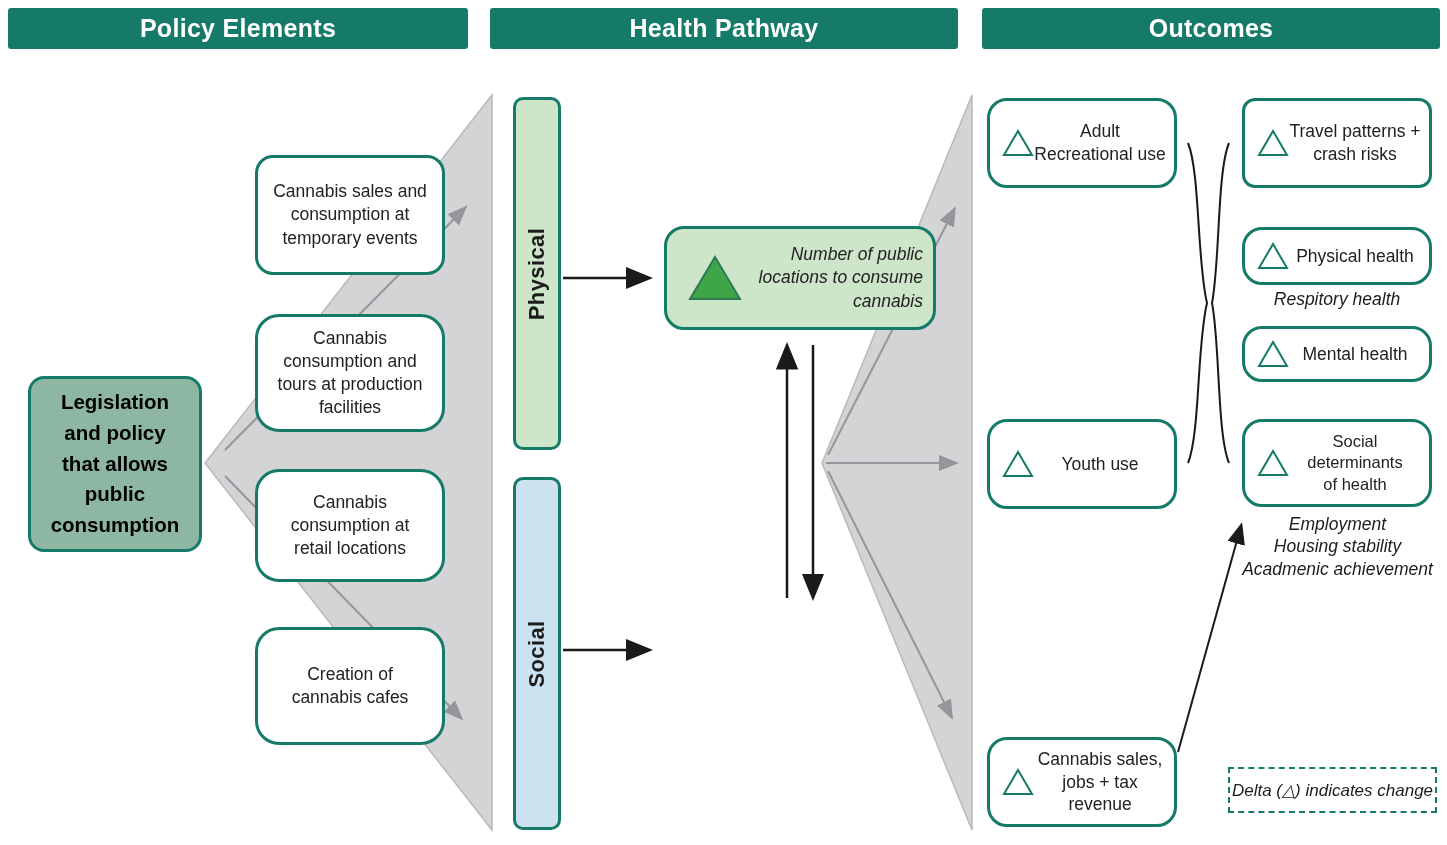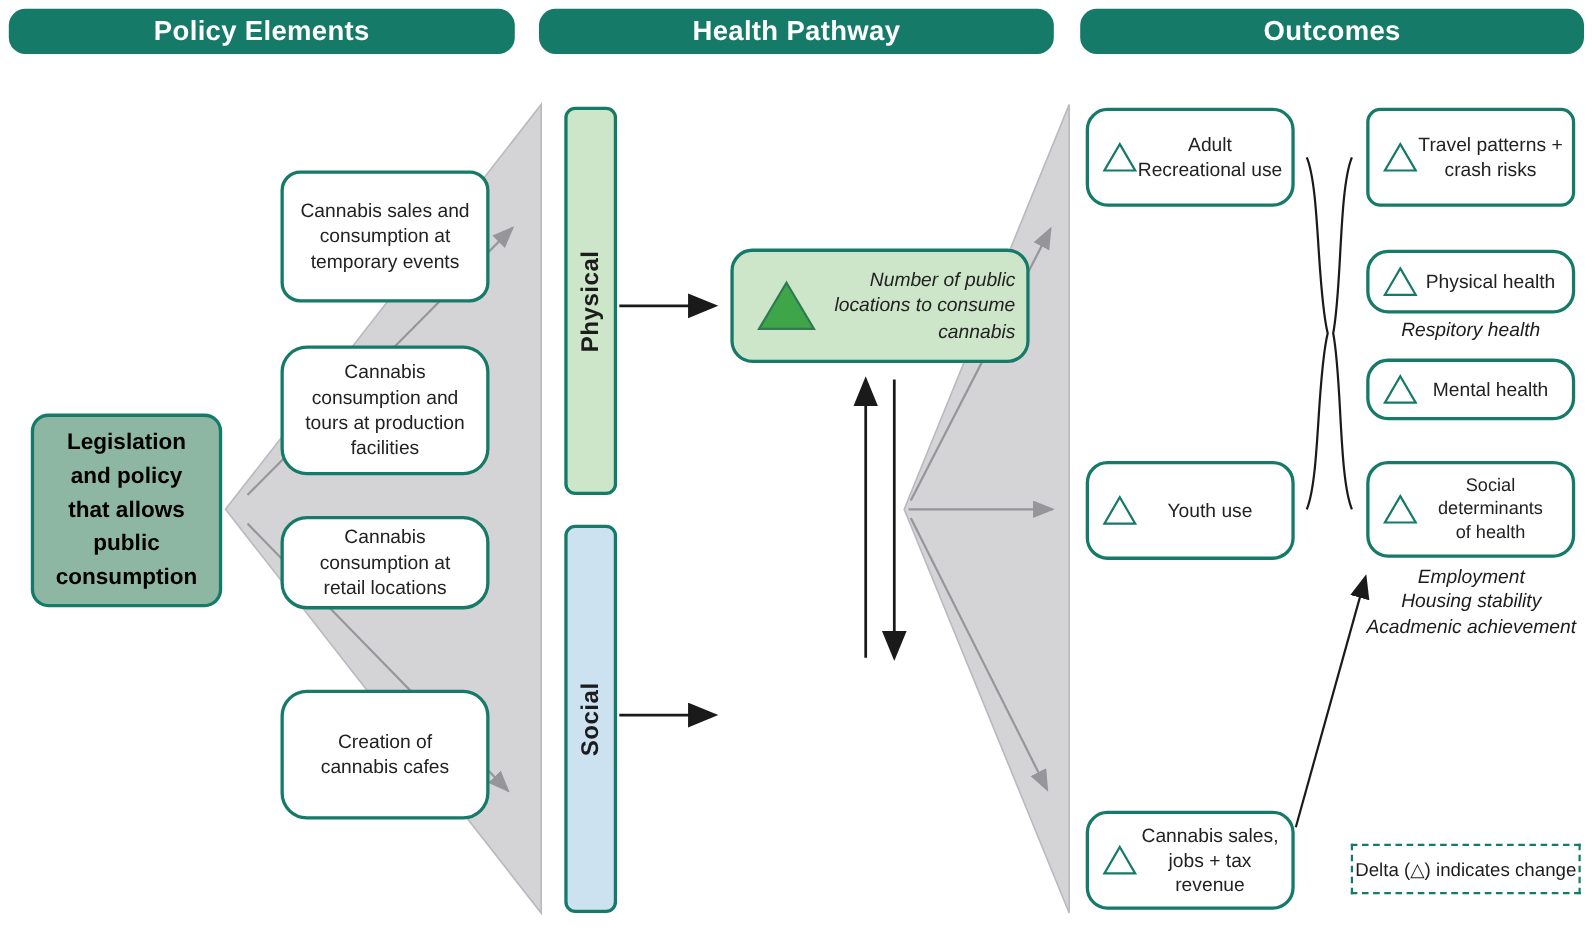--- a/index.html
+++ b/index.html
@@ -5,42 +5,42 @@
   :root{
     --teal:#157a68; --sage:#8db7a3; --light-green:#cde5c8; --green-triangle:#3ea648;
     --light-blue:#cde2f0; --blue-triangle:#5ba7cd; --funnel-gray:#d4d4d7; --ink:#222222;
   }
   *{margin:0;padding:0;box-sizing:border-box;}
   body{background:#ffffff;font-family:"Liberation Sans",sans-serif;color:var(--ink);}
   .canvas{position:relative;width:1447px;height:845px;background:#ffffff;overflow:hidden;}
   .underlay{position:absolute;left:0;top:0;z-index:0;}
 
   .col-header{
-    position:absolute;height:41px;background:var(--teal);border-radius:15px;
+    position:absolute;height:41px;background:var(--teal);border-radius:3px;
     display:flex;align-items:center;justify-content:center;color:#ffffff;
     font-size:25px;font-weight:700;letter-spacing:.3px;z-index:3;
   }
   .hdr-policy{left:8px;top:8px;width:460px;}
   .hdr-pathway{left:490px;top:8px;width:468px;}
   .hdr-outcomes{left:982px;top:8px;width:458px;}
 
   .box{
     position:absolute;background:#ffffff;border:3.5px solid var(--teal);
     border-radius:24px;display:flex;align-items:center;justify-content:center;
     text-align:center;font-size:17.5px;line-height:1.32;z-index:2;
     white-space:pre-line;padding:6px 12px;
   }
   .source-box{
     left:28px;top:376px;width:174px;height:176px;background:var(--sage);
     border-radius:16px;color:#000000;font-size:20.5px;font-weight:700;line-height:1.5;
   }
   .pbox{left:255px;width:190px;}
   .pbox1{top:155px;height:120px;border-radius:18px;}
   .pbox2{top:314px;height:118px;}
-  .pbox3{top:469px;height:85px;}
+  .pbox3{top:469px;height:113px;}
   .pbox4{top:627px;height:118px;}
 
   .vbar{
     position:absolute;left:513px;width:48px;height:353px;border:3.5px solid var(--teal);
     border-radius:10px;z-index:2;
   }
   .vbar-physical{top:97px;background:var(--light-green);}
   .vbar-social{top:477px;background:var(--light-blue);}
   .vlabel{
     position:absolute;top:50%;left:50%;transform:translate(-50%,-50%) rotate(-90deg);
@@ -76,21 +76,21 @@
   .note{
     position:absolute;z-index:2;text-align:center;font-style:italic;color:#1c1c1c;
     white-space:pre-line;font-size:17.5px;font-weight:500;
   }
   .note-resp{left:1242px;top:289px;width:190px;}
   .note-sdoh{left:1215px;top:513px;width:245px;line-height:1.28;}
 
   .legend{
     position:absolute;left:1228px;top:767px;width:209px;height:46px;z-index:2;
     border:2.5px dashed var(--teal);display:flex;align-items:center;justify-content:center;
-    font-size:17px;color:#1c1c1c;text-align:center;
+    font-style:italic;font-size:17px;color:#1c1c1c;text-align:center;
   }
 </style>
 </head>
 <body>
 
 <div class="canvas">
 
   <svg class="underlay" width="1447" height="845" viewBox="0 0 1447 845">
     <defs>
       <marker id="mg" markerWidth="12" markerHeight="10" refX="9" refY="4" orient="auto">

